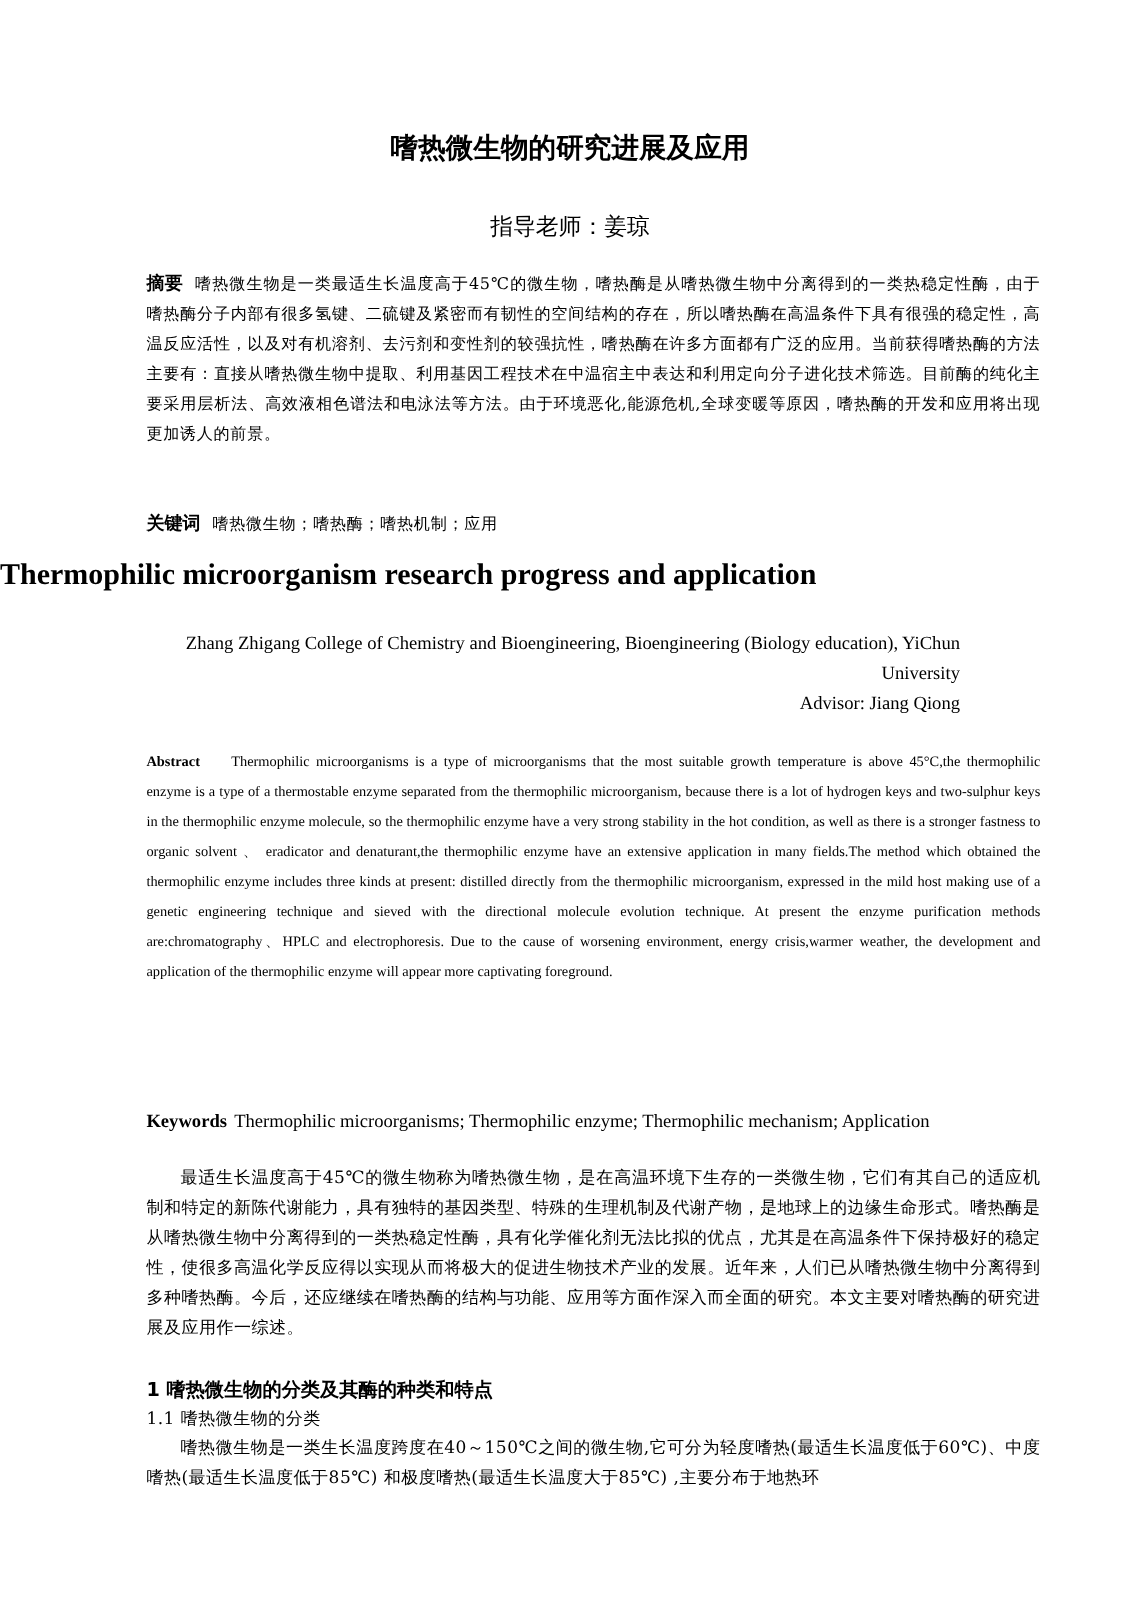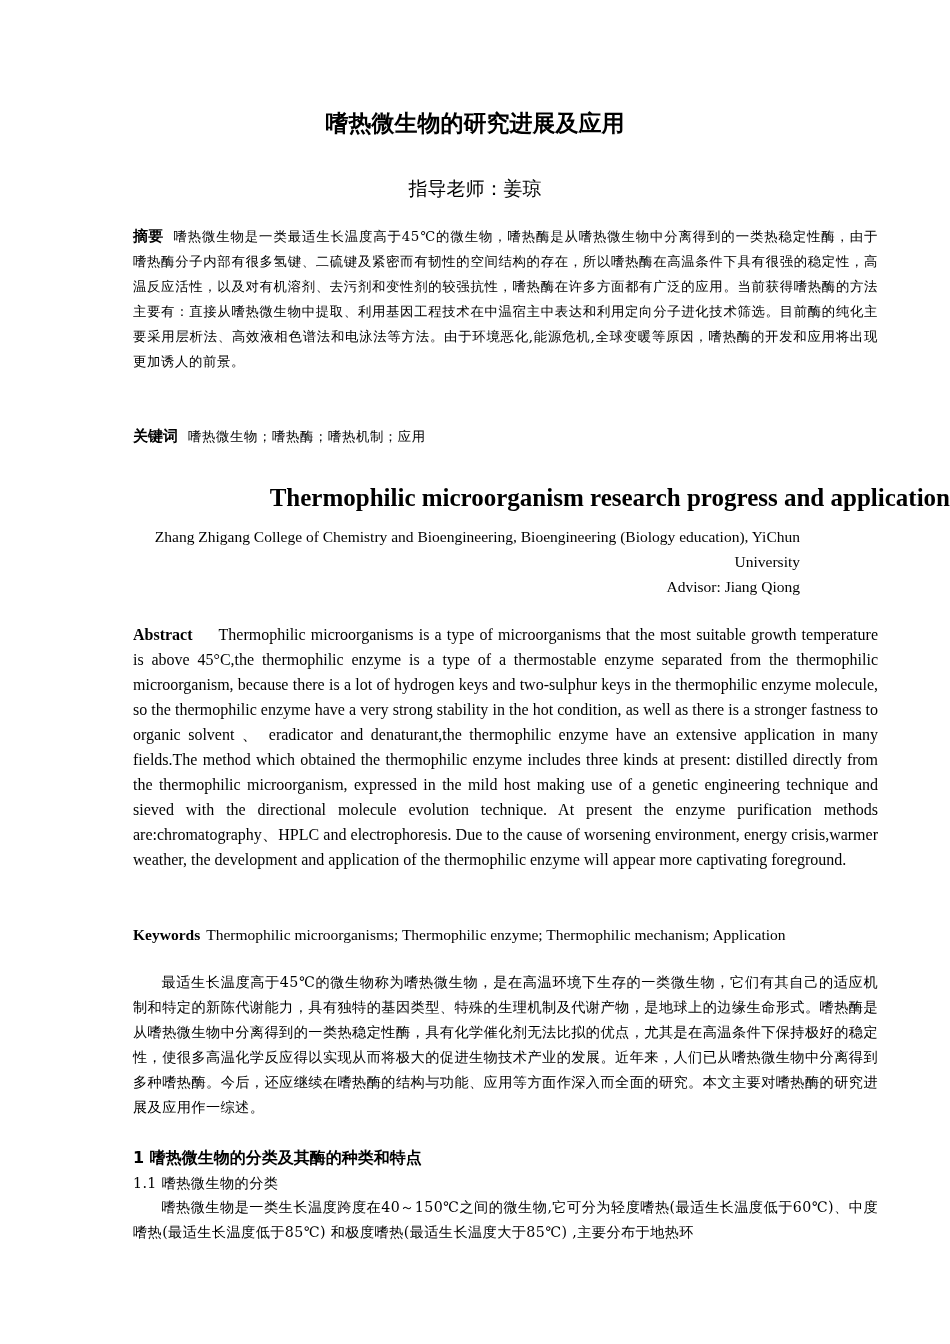--- a/index.html
+++ b/index.html
@@ -1,34 +1,34 @@
 <!DOCTYPE html>
 <html><head>
 <meta charset="utf-8">
 <style>
   html, body { margin: 0; padding: 0; background: #ffffff; }
   body { width: 950px; height: 1344px; position: relative; overflow: hidden; color: #000; }
   .page { position: absolute; left: 0; top: 0; width: 864px; height: 1344px; }
-  .col { position: absolute; left: 133px; width: 745px; }
+  .col { position: absolute; left: 122px; width: 745px; }
   .cn { font-family: "DejaVu Serif", serif; }
   .en { font-family: "Liberation Serif", serif; }
   .title-cn { position: absolute; top: 108px; left: 0; width: 950px; text-align: center;
     font-family: "DejaVu Sans", sans-serif; font-weight: bold; font-size: 23px; letter-spacing: 0px; }
   .affil-cn { position: absolute; top: 151px; left: 0; width: 950px; text-align: center;
     font-family: "DejaVu Serif", serif; font-size: 15px; }
   .advisor-cn { position: absolute; top: 176px; left: 0; width: 950px; text-align: center;
     font-family: "DejaVu Serif", serif; font-size: 19px; }
   .abs-cn { top: 224px; font-size: 13.4px; line-height: 25px; text-align: justify; letter-spacing: 0.6px; }
   .abs-cn .label, .kw-cn .label { font-family: "DejaVu Sans", sans-serif; font-weight: bold; font-size: 15px; margin-right: 10px; letter-spacing: 0; }
   .kw-cn { top: 424px; font-size: 13.4px; line-height: 25px; letter-spacing: 0.6px; }
-  .title-en { position: absolute; top: 484px; left: 0; width: 950px; text-align: right;
+  .title-en { position: absolute; top: 466px; left: 0; width: 950px; text-align: left;
     font-family: "Liberation Serif", serif; font-weight: bold; font-size: 25px; }
   .affil-en { position: absolute; top: 524px; left: 150px; width: 650px; text-align: right;
     font-family: "Liberation Serif", serif; font-size: 15.5px; line-height: 25px; }
-  .abs-en { top: 622px; font-size: 16px; line-height: 25px; text-align: justify; }
+  .abs-en { top: 622px; font-size: 12px; line-height: 25px; text-align: justify; }
   .abs-en .label, .kw-en .label { font-weight: bold; text-align: right; }
   .abs-en .label { margin-right: 26px; }
   .kw-en .label { margin-right: 6px; }
   .kw-en { top: 922px; font-size: 15.5px; line-height: 25px; }
   .intro { top: 970px; font-size: 14.2px; line-height: 25px; text-align: justify; text-indent: 2em; letter-spacing: 0.4px; }
   .h1 { top: 1145px; font-family: "DejaVu Sans", sans-serif; font-weight: bold; font-size: 16px; line-height: 26px; }
   .h2 { top: 1171px; font-size: 14.2px; line-height: 25px; letter-spacing: 0.4px; }
   .p2 { top: 1195px; font-size: 14.2px; line-height: 25px; text-align: justify; text-indent: 2em; letter-spacing: 0.4px; }
   p { margin: 0; }
 </style>

